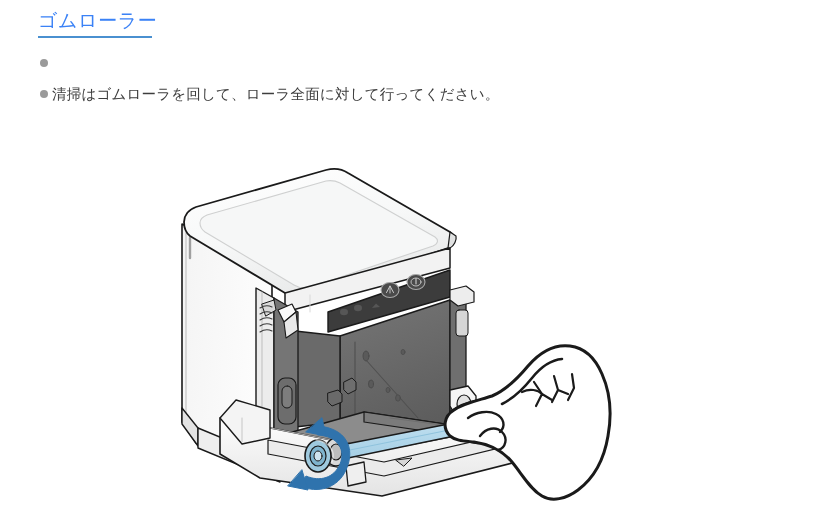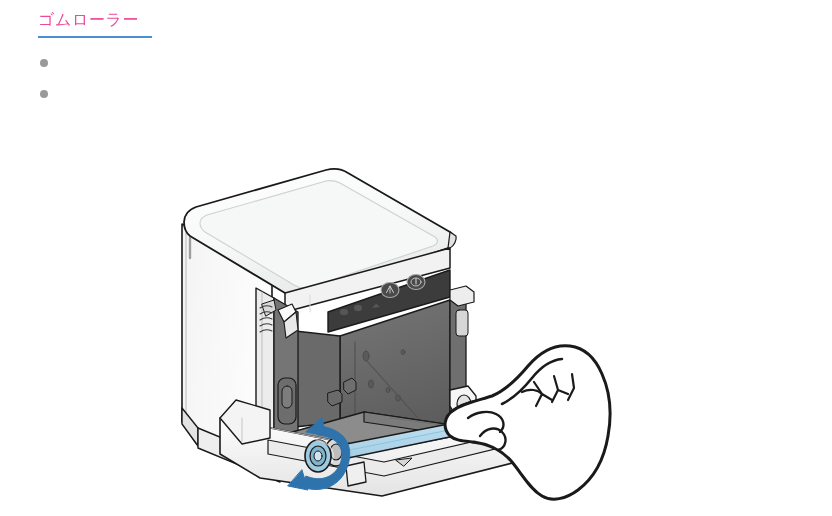--- a/index.html
+++ b/index.html
@@ -15,23 +15,23 @@
     font-family: "DejaVu Sans", "Liberation Sans", sans-serif;
     color: #333333;
     -webkit-font-smoothing: antialiased;
   }
 
   
   .section-heading {
     position: absolute;
     left: 38px;
     top: 8px;
-    font-size: 16px;
+    font-size: 19px;
     line-height: 24px;
-    color: #ec4899;
+    color: #3b82f6;
     letter-spacing: 0.6px;
     white-space: nowrap;
     font-weight: 400;
   }
   .heading-rule {
     position: absolute;
     left: 38px;
     top: 36px;
     width: 114px;
     height: 2px;
@@ -86,20 +86,21 @@
 
 <div class="section-heading">ゴムローラー</div>
 <div class="heading-rule"></div>
 
 <div class="bullet-list">
   <div class="bullet-row">
     <span class="bullet-dot"></span>
   </div>
   <div class="bullet-row">
     <span class="bullet-dot"></span>
+    <span class="bullet-text">清掃はゴムローラを回して、ローラ全面に対して行ってください。</span>
   </div>
 </div>
 
 <div class="illustration">
 <svg viewBox="0 0 520 350" xmlns="http://www.w3.org/2000/svg">
   <defs>
     <linearGradient id="topGrad" x1="0" y1="0" x2="0.4" y2="1">
       <stop offset="0%" stop-color="#ffffff"></stop>
       <stop offset="55%" stop-color="#f7f8f8"></stop>
       <stop offset="100%" stop-color="#e9eaea"></stop>

